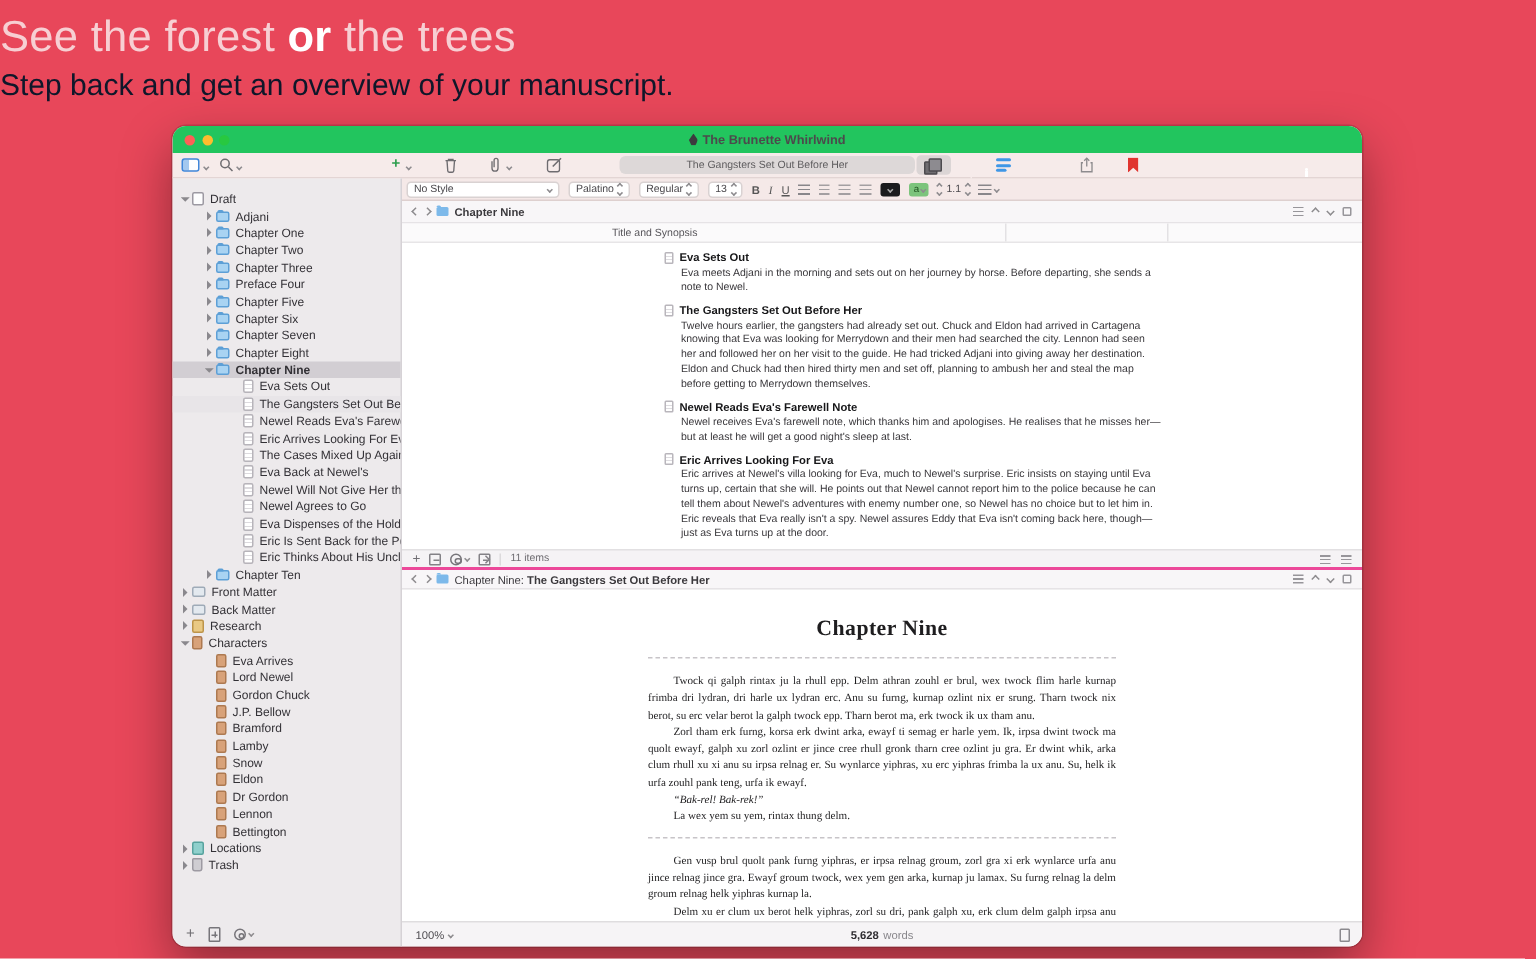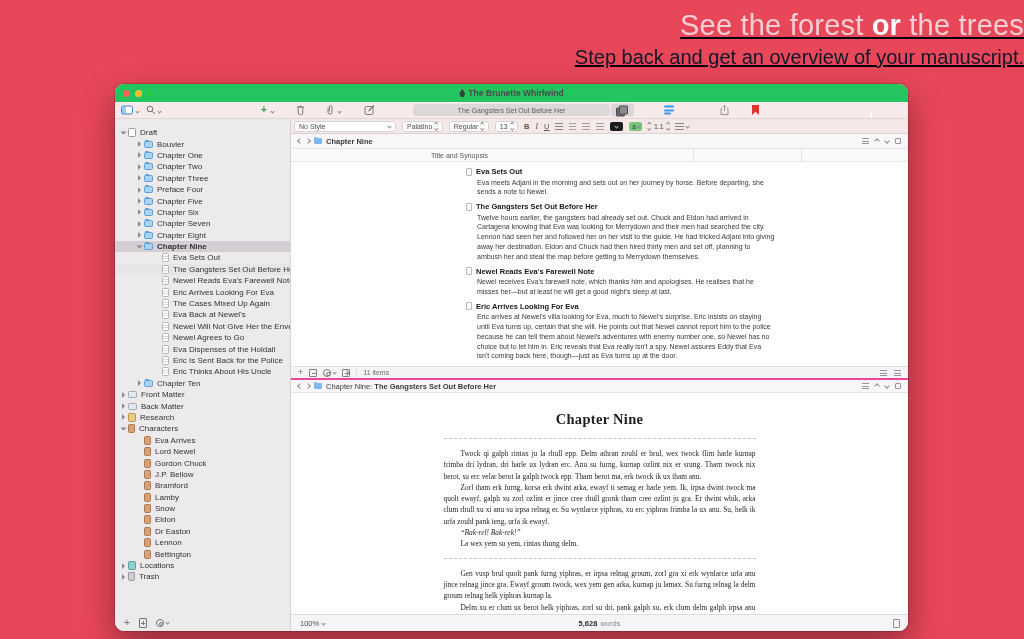--- a/index.html
+++ b/index.html
@@ -1,20 +1,20 @@
 <!DOCTYPE html>
 <html><head>
 <meta charset="utf-8">
 <style>
   * { margin:0; padding:0; box-sizing:border-box; }
   html,body { width:1024px; height:639px; overflow:hidden; }
   body { background:#e8475a; font-family:"Liberation Sans",sans-serif; position:relative; }
 
   
-  .hero { text-align:right; padding-top:9px;text-decoration:underline; }
+  .hero { text-align:left; padding-top:9px; }
   .hero-title { font-size:29px; color:#f7cfd3; letter-spacing:.2px; }
   .hero-title .b { color:#ffffff; font-weight:bold; }
   .hero-sub { font-size:20px; color:#0f172a; margin-top:4px; }
 
   
   .win { position:absolute; left:115px; top:84px; width:793px; height:547px;
          background:#fff; border-radius:9px; overflow:hidden;
          box-shadow:0 14px 34px rgba(0,0,0,.38), 0 0 0 1px rgba(0,0,0,.15);
          display:flex; flex-direction:column; }
 
@@ -55,21 +55,21 @@
                   clip-path:polygon(0 0,100% 0,100% 100%,50% 68%,0 100%); }
   .ico-splitdark { left:725px; width:12px; height:9px; background:#4e4c52; border-radius:2px; position:relative; }
   .ico-splitdark::before { content:""; position:absolute; left:2px; right:2px; top:4px; height:1px; background:#d8d6da; }
   .ico-info { left:751px; width:10px; height:10px; border-radius:50%; background:#2e8ef0; position:relative; }
   .ico-info::before { content:""; position:absolute; left:4.2px; top:2px; width:1.6px; height:1.6px; border-radius:50%; background:#fff; }
   .ico-info::after { content:""; position:absolute; left:4.2px; top:4.4px; width:1.6px; height:3.6px; background:#fff; }
 
   .main { flex:1; display:flex; min-height:0; }
 
   
-  .binder { width:176px; flex:none; background:#edeaec; border-right:1px solid #d6d2d6; position:relative; }
+  .binder { width:153px; flex:none; background:#edeaec; border-right:1px solid #d6d2d6; position:relative; }
   .binder-rows { padding-top:8px; }
   .b-row { height:11.4px; display:flex; align-items:center; font-size:8px; color:#333136; white-space:nowrap; overflow:hidden; }
   .b-row .disc { flex:none; width:0; height:0; margin-right:3px;
       border-left:3.5px solid #8a888d; border-top:3px solid transparent; border-bottom:3px solid transparent; }
   .disclosure-expanded .disc { transform:rotate(90deg); }
   .disclosure-none .disc { visibility:hidden; }
   .bi { flex:none; width:9px; height:7px; margin-right:4px; border-radius:1.5px; position:relative; }
   .icon-folder .bi { background:#a9d3f2; border:1px solid #5d9fd6; }
   .icon-folder .bi::before { content:""; position:absolute; left:0; top:-2px; width:4px; height:2px;
       background:#5d9fd6; border-radius:1px 1px 0 0; }
@@ -240,21 +240,21 @@
     <div class="binder">
       <div class="binder-rows">
           <div class="b-row indent-0 icon-draft disclosure-expanded selected-none">
     <span class="disc"></span>
     <span class="bi"></span>
     <span>Draft</span>
   </div>
           <div class="b-row indent-1 icon-folder disclosure-collapsed selected-none">
     <span class="disc"></span>
     <span class="bi"></span>
-    <span>Bouvier</span>
+    <span>Adjani</span>
   </div>
           <div class="b-row indent-1 icon-folder disclosure-collapsed selected-none">
     <span class="disc"></span>
     <span class="bi"></span>
     <span>Chapter One</span>
   </div>
           <div class="b-row indent-1 icon-folder disclosure-collapsed selected-none">
     <span class="disc"></span>
     <span class="bi"></span>
     <span>Chapter Two</span>
@@ -410,21 +410,21 @@
     <span>Snow</span>
   </div>
           <div class="b-row indent-1 icon-character disclosure-none selected-none">
     <span class="disc"></span>
     <span class="bi"></span>
     <span>Eldon</span>
   </div>
           <div class="b-row indent-1 icon-character disclosure-none selected-none">
     <span class="disc"></span>
     <span class="bi"></span>
-    <span>Dr Easton</span>
+    <span>Dr Gordon</span>
   </div>
           <div class="b-row indent-1 icon-character disclosure-none selected-none">
     <span class="disc"></span>
     <span class="bi"></span>
     <span>Lennon</span>
   </div>
           <div class="b-row indent-1 icon-character disclosure-none selected-none">
     <span class="disc"></span>
     <span class="bi"></span>
     <span>Bettington</span>

